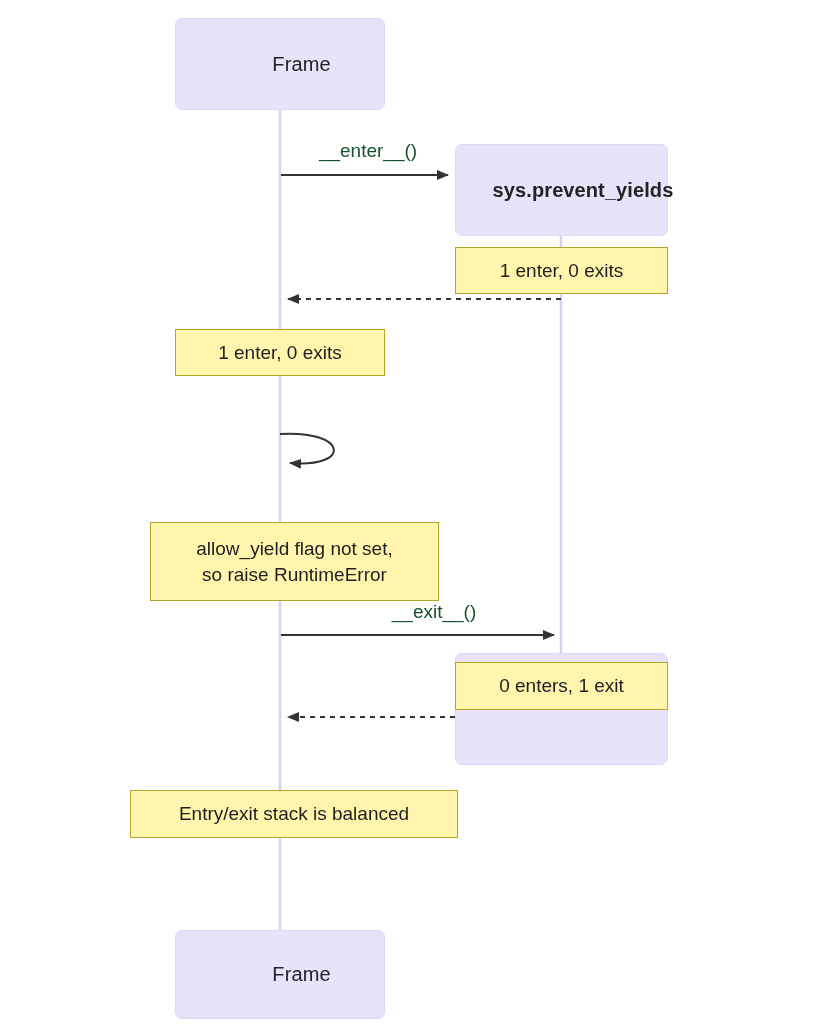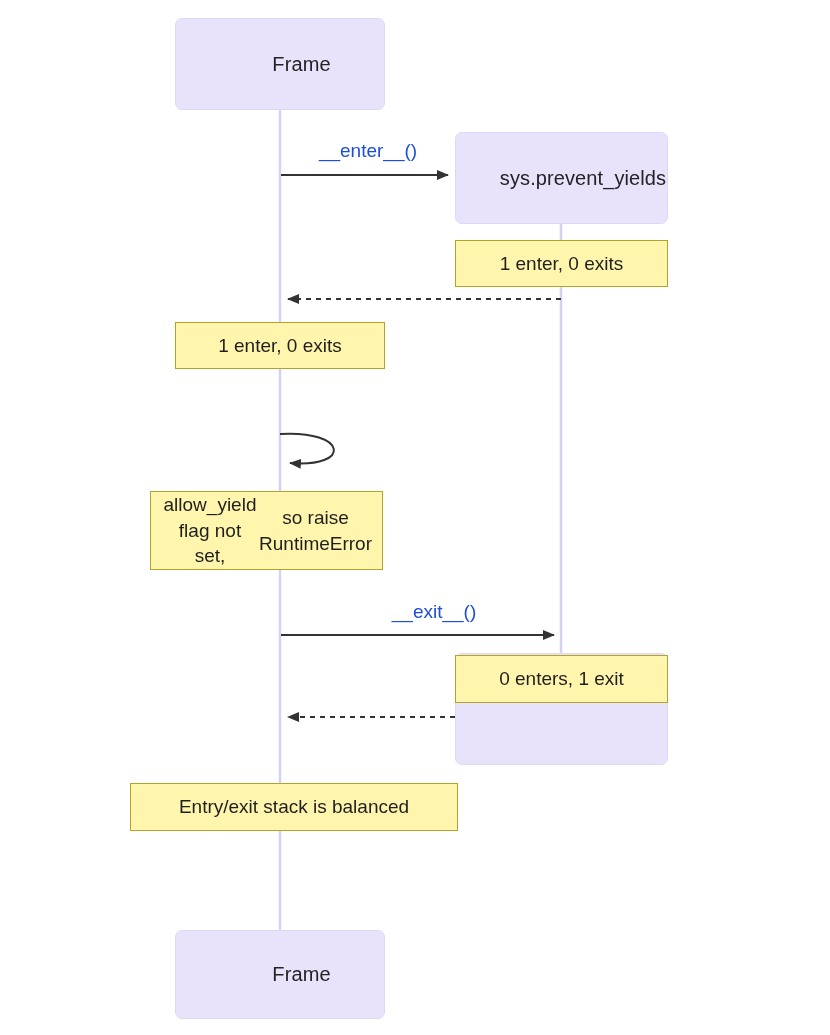--- a/index.html
+++ b/index.html
@@ -50,24 +50,25 @@
     border: 1px solid #b2a429;
     display: flex;
     align-items: center;
     justify-content: center;
     text-align: center;
     color: #1f1f1f;
     font-size: 19px;
     line-height: 1.35;
     font-family: "Liberation Sans", "DejaVu Sans", sans-serif;
     padding: 2px 10px;
+    margin-top: 7px;
   }
   .msg-label {
     position: absolute;
-    color: #1d4ed8;
+    color: #14532d;
     font-size: 19px;
     font-family: "Liberation Sans", "DejaVu Sans", sans-serif;
     white-space: nowrap;
     text-align: center;
   }
 </style>
 </head>
 <body>
 
 <div id="diagram">
@@ -93,38 +94,38 @@
 
     <line x1="281" y1="635" x2="554" y2="635" stroke="#333333" stroke-width="2" marker-end="url(#arrowFilled)"></line>
 
     <line x1="455" y1="717" x2="288" y2="717" stroke="#333333" stroke-width="2" stroke-dasharray="5,5" marker-end="url(#arrowFilledLeft)"></line>
   </svg>
 
   <div class="participant" style="left:175px; top:18px; width:210px; height:92px;">
     <span>Frame</span>
   </div>
 
-  <div class="participant" style="left:455px; top:132px; width:213px; height:92px;">
+  <div class="participant" style="left:455px; top:144px; width:213px; height:92px;font-weight:bold;">
     <span>sys.prevent_yields</span>
   </div>
 
   <div class="msg-label" style="left:281px; top:140px; width:174px;">
     <span>__enter__()</span>
   </div>
 
   <div class="note" style="left:455px; top:240px; width:213px; height:47px;">
     <span>1 enter, 0 exits</span>
   </div>
 
   <div class="note" style="left:175px; top:322px; width:210px; height:47px;">
     <span>1 enter, 0 exits</span>
   </div>
 
 
-  <div class="note" style="left:150px; top:491px; width:233px; height:79px; flex-direction:row;">
+  <div class="note" style="left:150px; top:515px; width:289px; height:79px; flex-direction:column;">
     <span>allow_yield flag not set,</span>
     <span>so raise RuntimeError</span>
   </div>
 
   <div class="msg-label" style="left:294px; top:601px; width:280px;">
     <span>__exit__()</span>
   </div>
 
   <div class="participant" style="left:455px; top:653px; width:213px; height:112px; align-items:flex-end; padding-bottom:0;">
     

